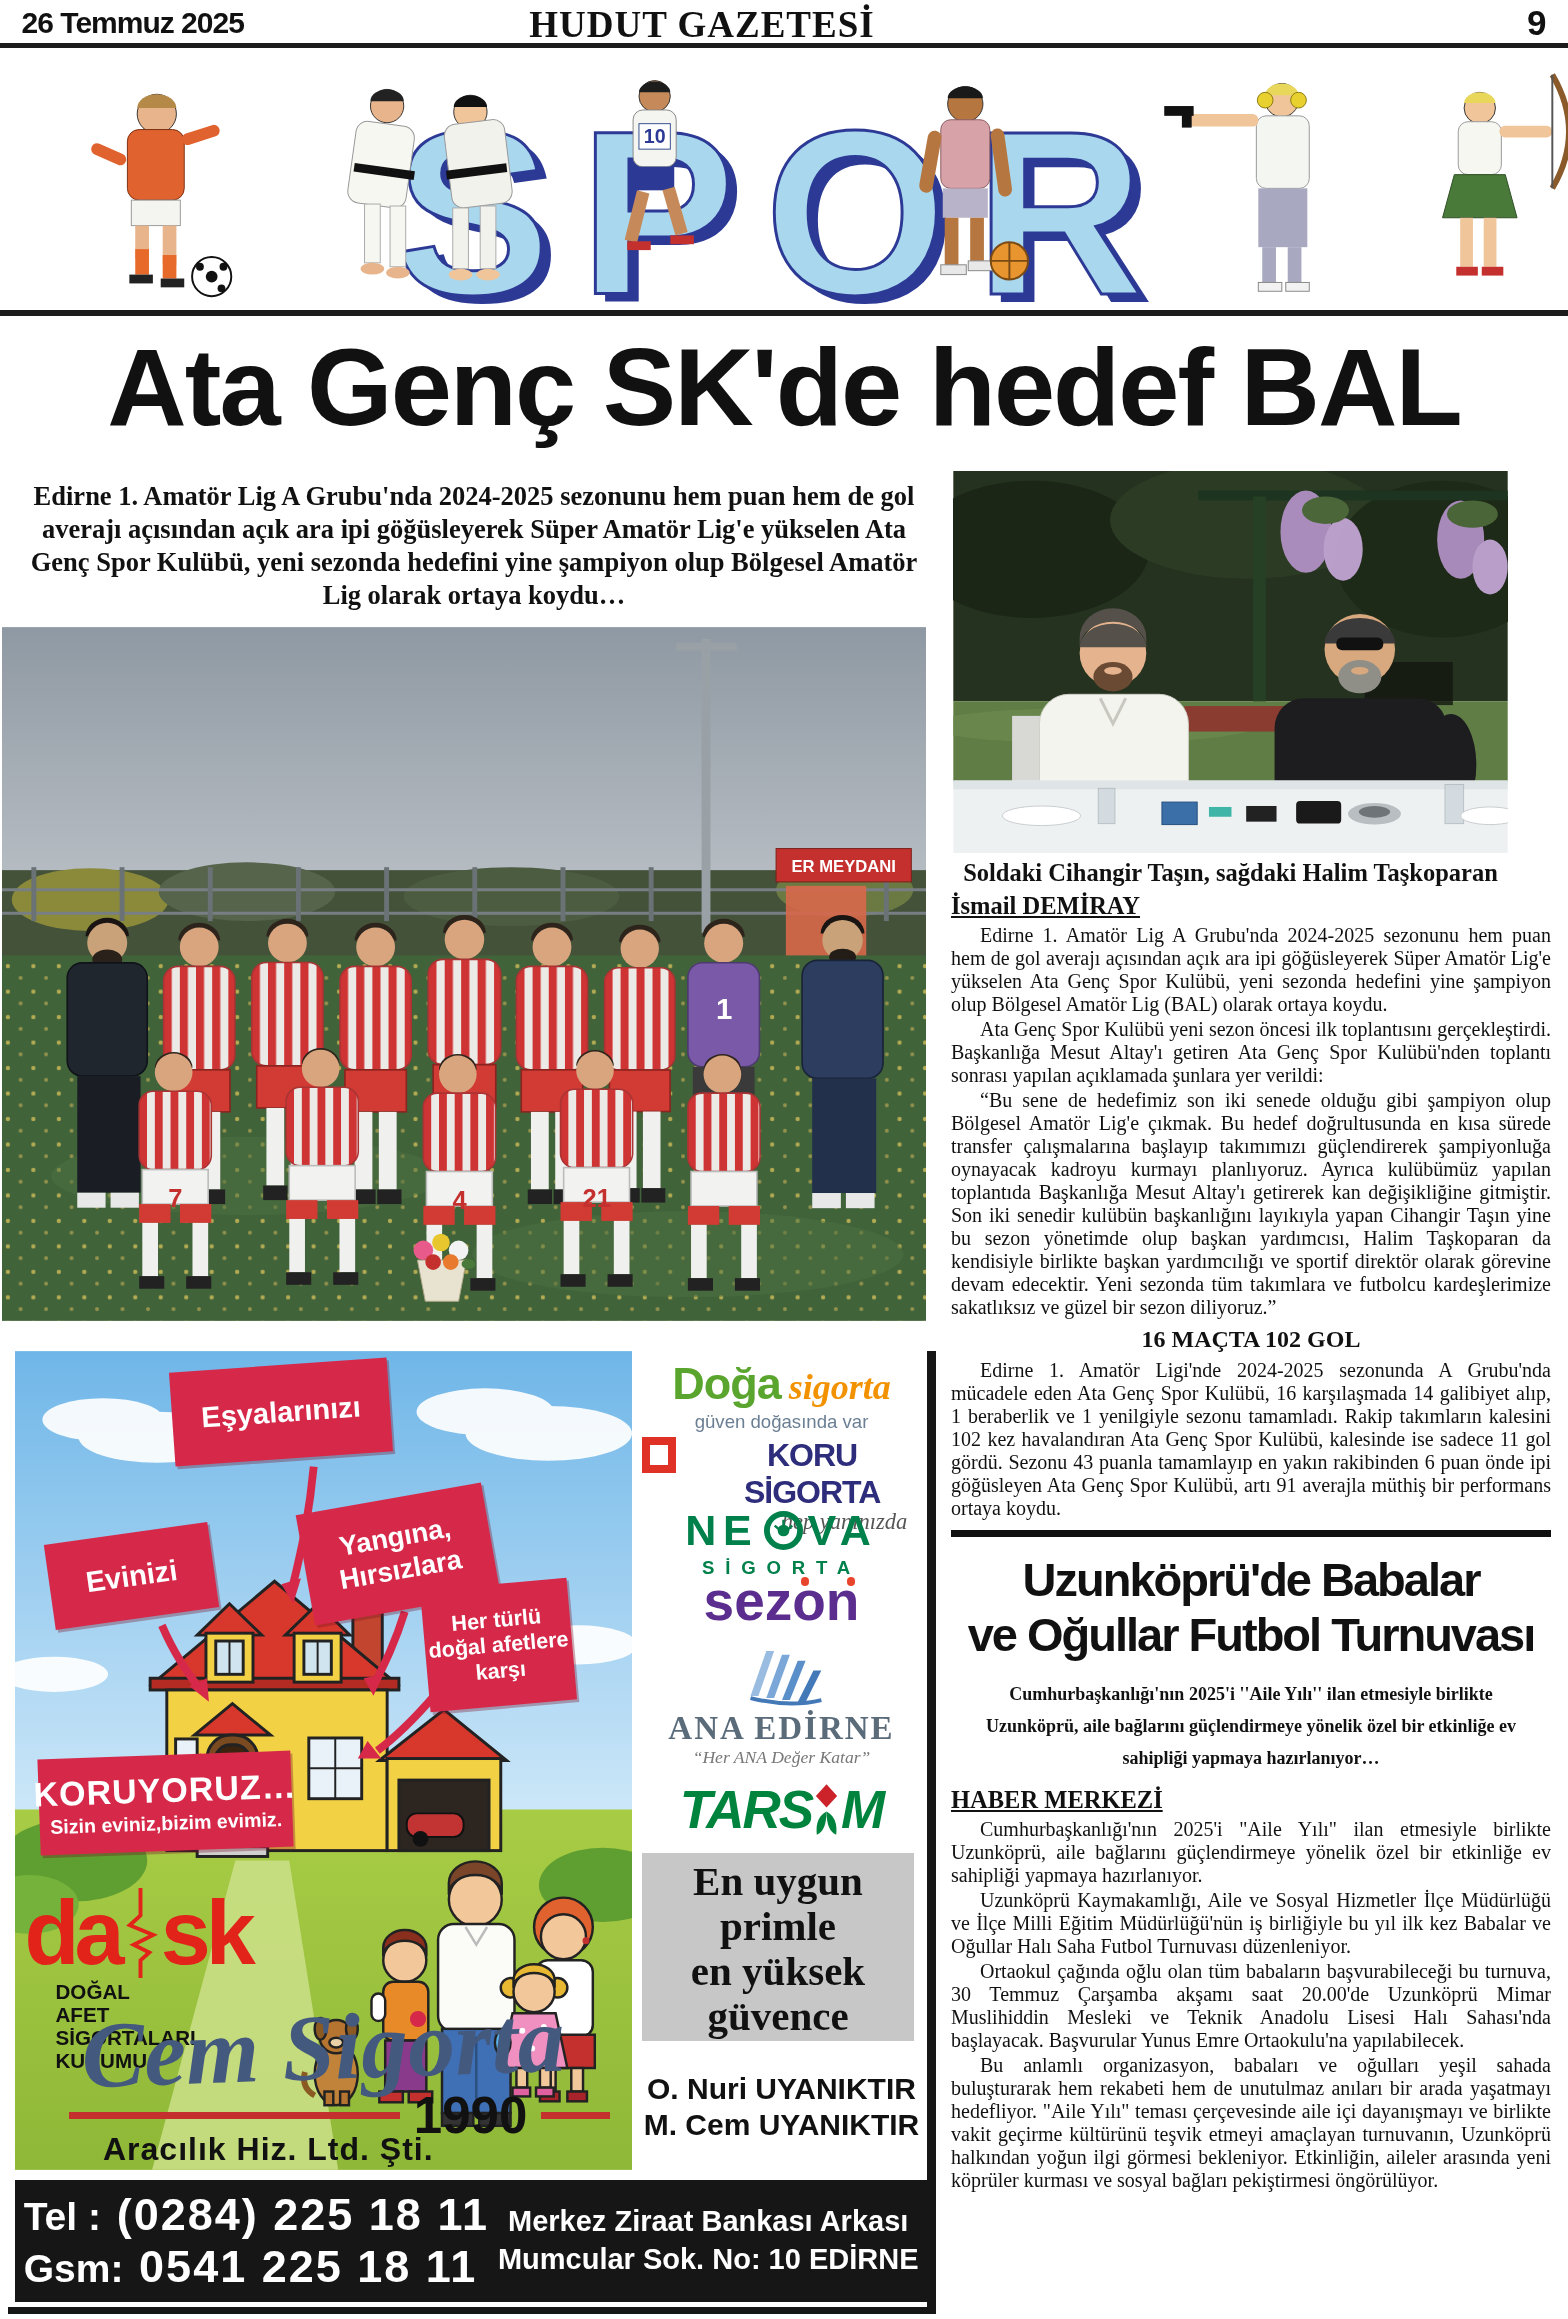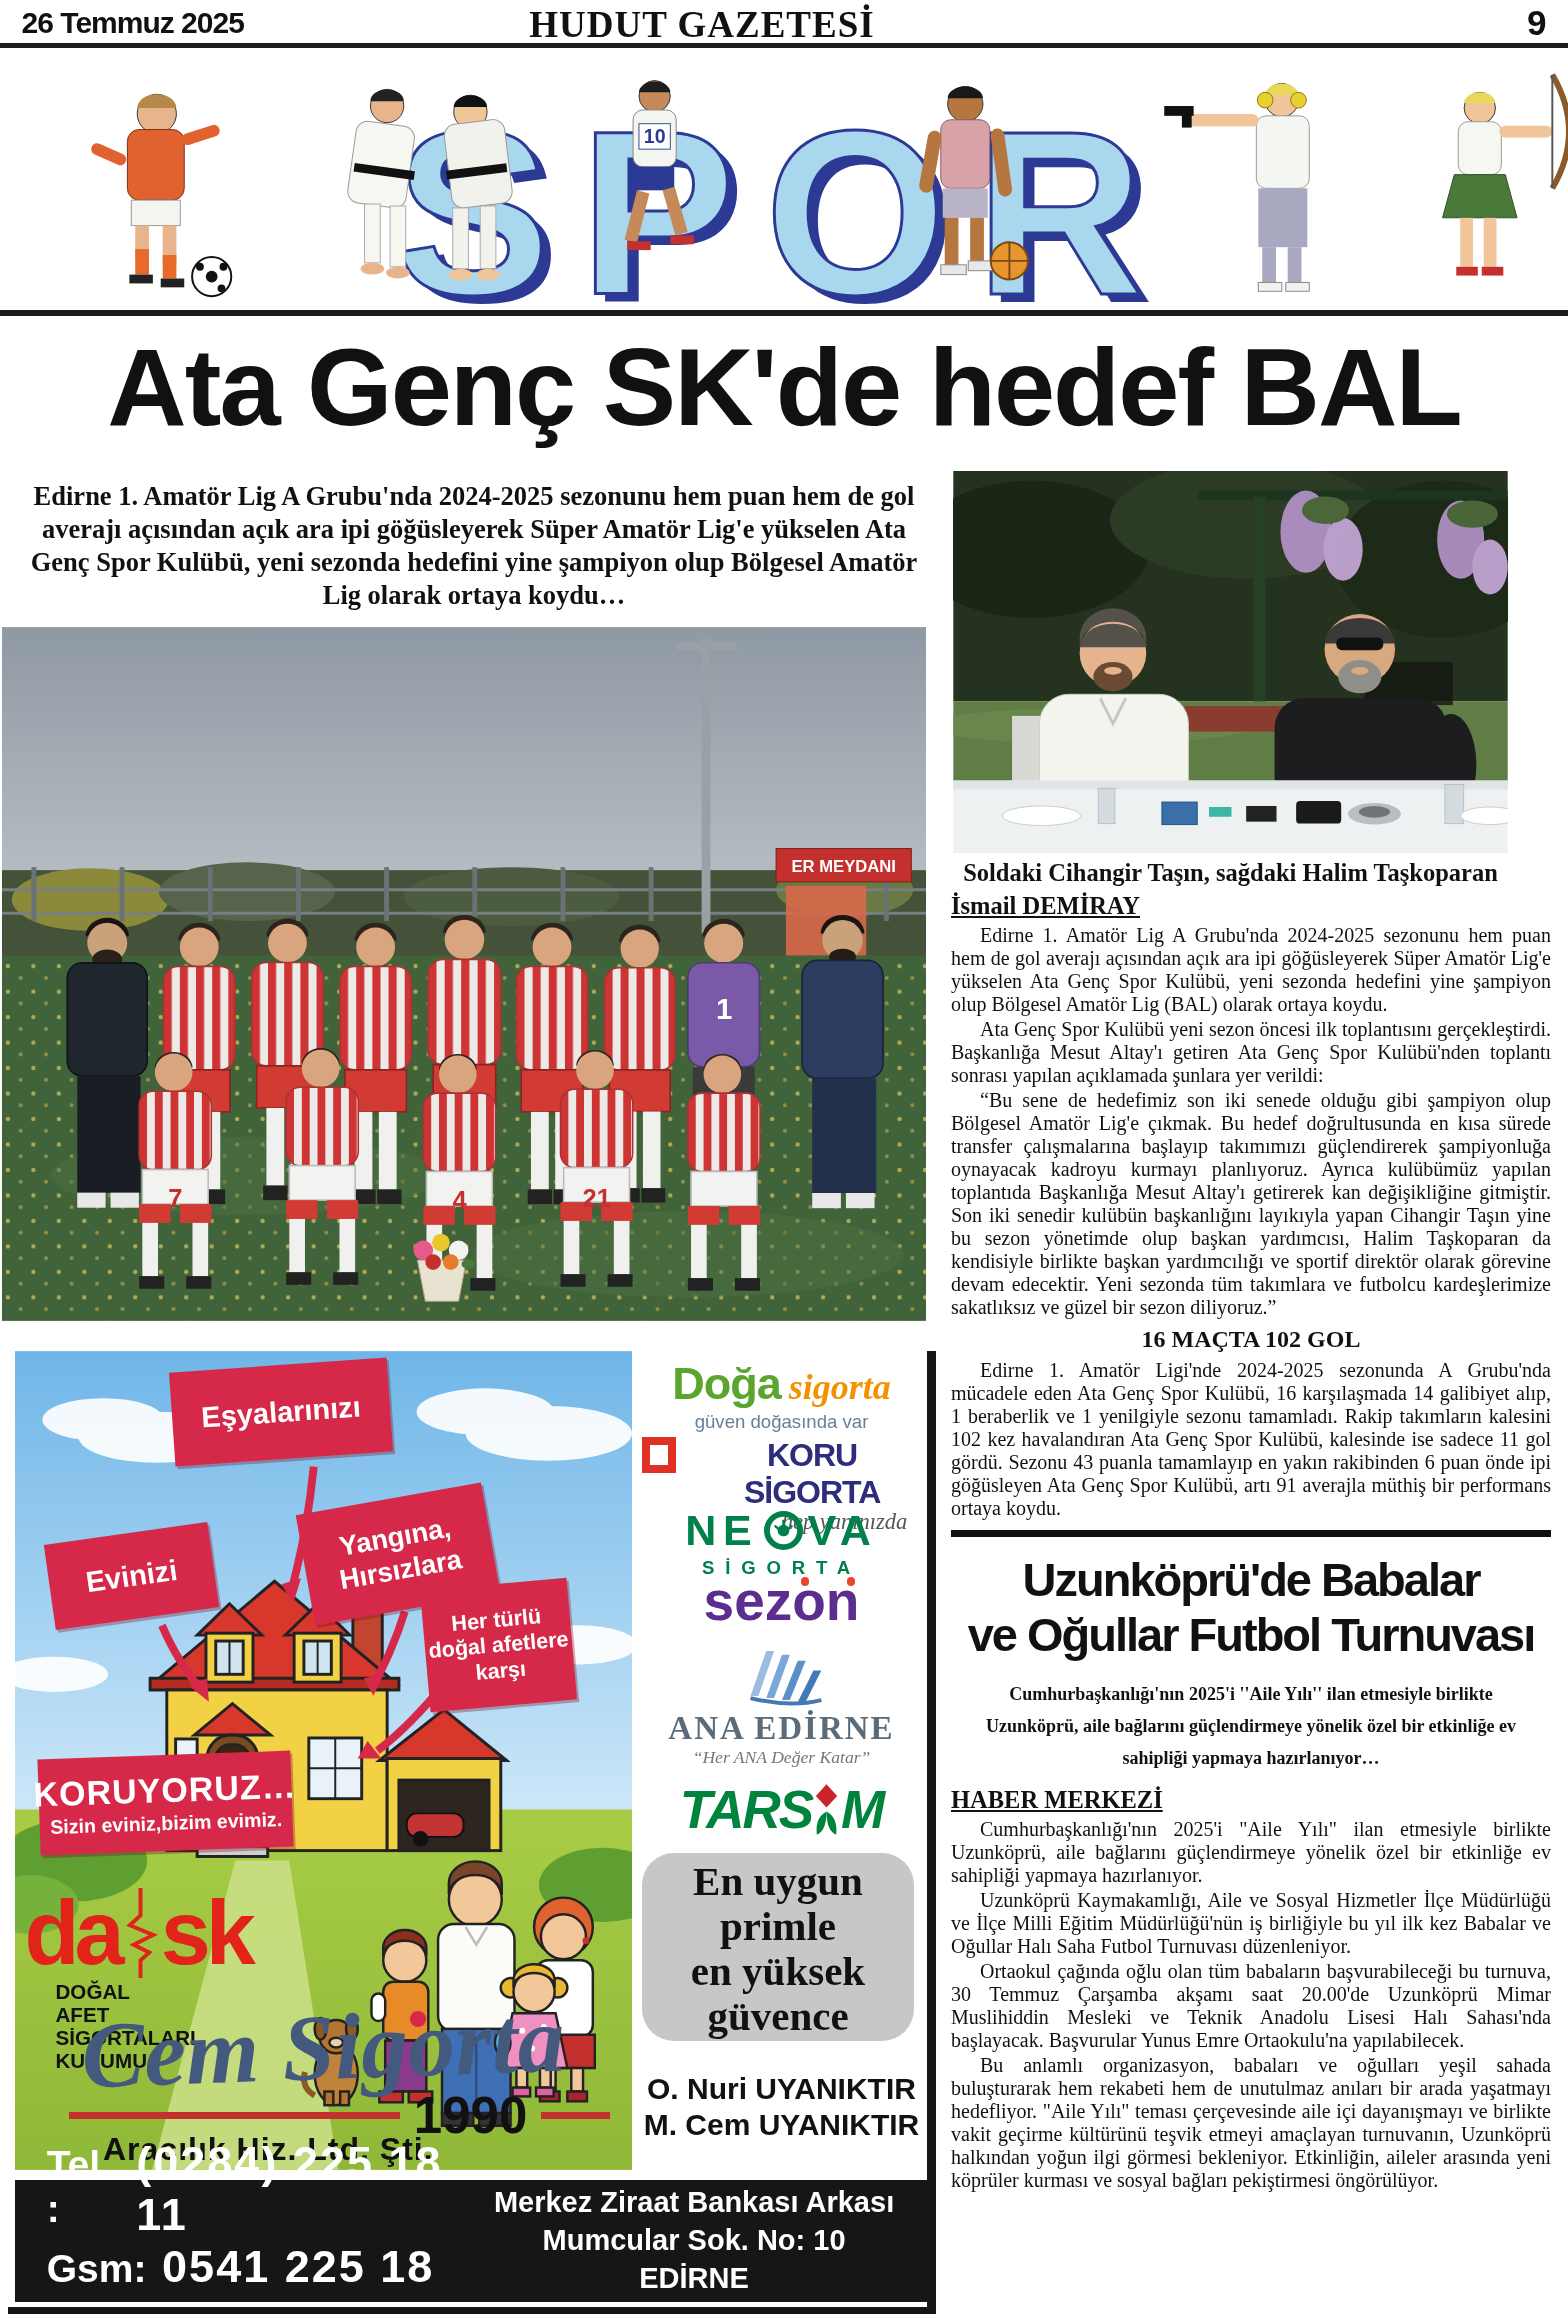--- a/index.html
+++ b/index.html
@@ -36,21 +36,21 @@
              letter-spacing:-4.9px;line-height:1;}
   .dask-org{font-family:"Liberation Sans",sans-serif;font-weight:800;font-size:20.6px;line-height:1.12;color:#111;}
   .cem-script{font-style:italic;font-weight:700;font-size:94px;color:#44597e;text-align:center;
               transform:rotate(-2deg);line-height:1;}
   .partner{position:absolute;left:0;width:279px;text-align:center;}
   .gray-box{position:absolute;background:#c7c7c7;text-align:center;font-weight:700;
             font-family:"Liberation Serif",serif;}
   .slogan-line{font-size:41px;line-height:45px;font-weight:700;}
   .agents{font-family:"Liberation Sans",sans-serif;font-weight:700;font-size:30px;line-height:36px;text-align:center;}
   .contact{background:#161616;color:#fff;display:flex;align-items:center;justify-content:space-between;
-           padding:0 32px;box-sizing:border-box;}
+           padding:0 9px;box-sizing:border-box;}
   .tel-row{display:flex;align-items:baseline;gap:15.7px;font-family:"Liberation Sans",sans-serif;color:#fff;}
   .tel-label{font-size:39px;font-weight:900;}
   .tel-num{font-size:45px;font-weight:900;letter-spacing:2px;}
   .addr{font-family:"Liberation Sans",sans-serif;font-weight:900;font-size:29px;line-height:1.3;
         text-align:center;width:421px;}
   .hepiyi-wrap{position:relative;display:inline-block;font-family:"Liberation Sans",sans-serif;
                font-weight:800;font-size:55px;color:#5b2d8e;line-height:1;}
   .reddot{position:absolute;width:8.8px;height:8.8px;border-radius:50%;background:#e8452c;top:2.9px;}
 </style>
 </head>
@@ -604,21 +604,21 @@
       <div style="display:flex;align-items:center;justify-content:center;">
         <span class="sans" style="font-size:53px;font-weight:900;font-style:italic;color:#00843d;letter-spacing:-2px;">TARS</span>
         <svg width="29" height="55" viewBox="0 0 30 56">
           <polygon points="15,2 26,14 15,26 4,14" fill="#cc2229"></polygon>
           <path d="M15,30 q-12,6 -10,24 q10,-4 10,-24 z" fill="#00843d"></path>
           <path d="M15,30 q12,6 10,24 q-10,-4 -10,-24 z" fill="#00843d"></path>
         </svg>
         <span class="sans" style="font-size:53px;font-weight:900;font-style:italic;color:#00843d;letter-spacing:-2px;">M</span>
       </div>
     </div>
-    <div class="gray-box" style="top:502px;left:0px;width:272px;height:182px;padding-top:5.9px;border-radius:32px;">
+    <div class="gray-box" style="top:502px;left:0px;width:272px;height:182px;padding-top:5.9px;">
       <div class="slogan-line">En uygun</div>
       <div class="slogan-line">primle</div>
       <div class="slogan-line">en yüksek</div>
       <div class="slogan-line">güvence</div>
     </div>
     <div class="agents" style="position:absolute;top:720px;left:0;width:279px;">
       <div>O. Nuri UYANIKTIR</div>
       <div>M. Cem UYANIKTIR</div>
     </div>
   </div>

